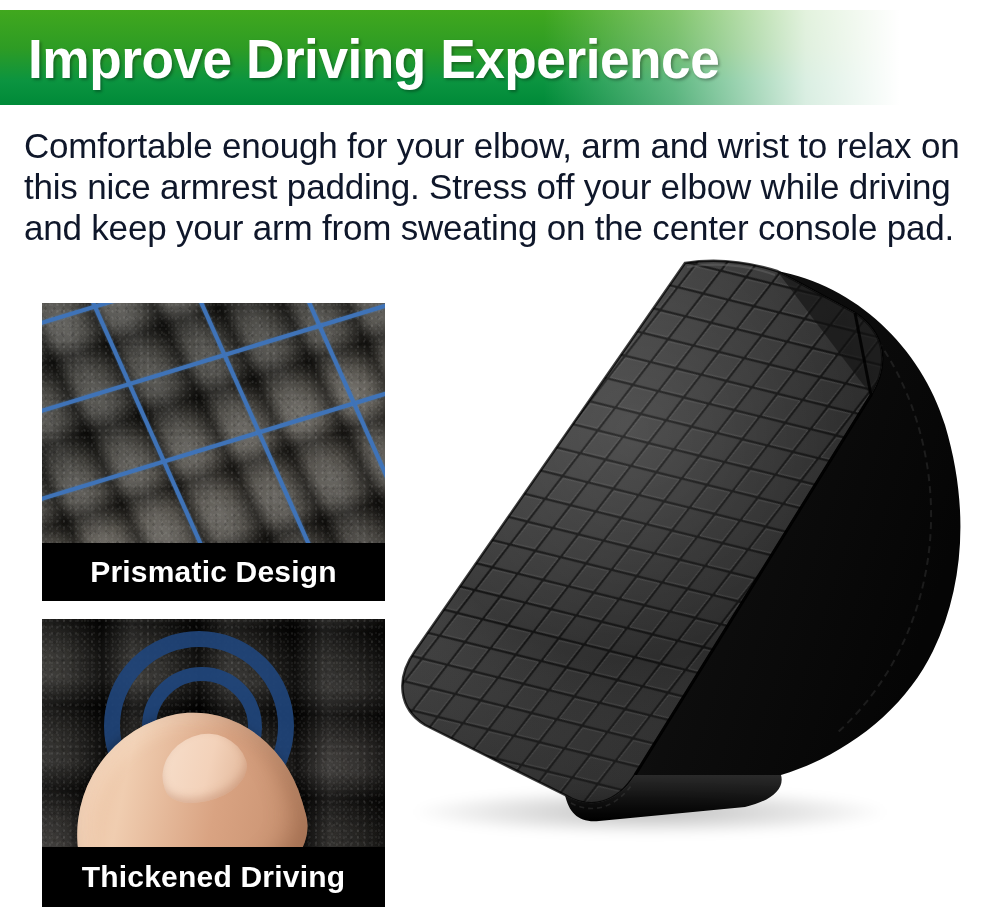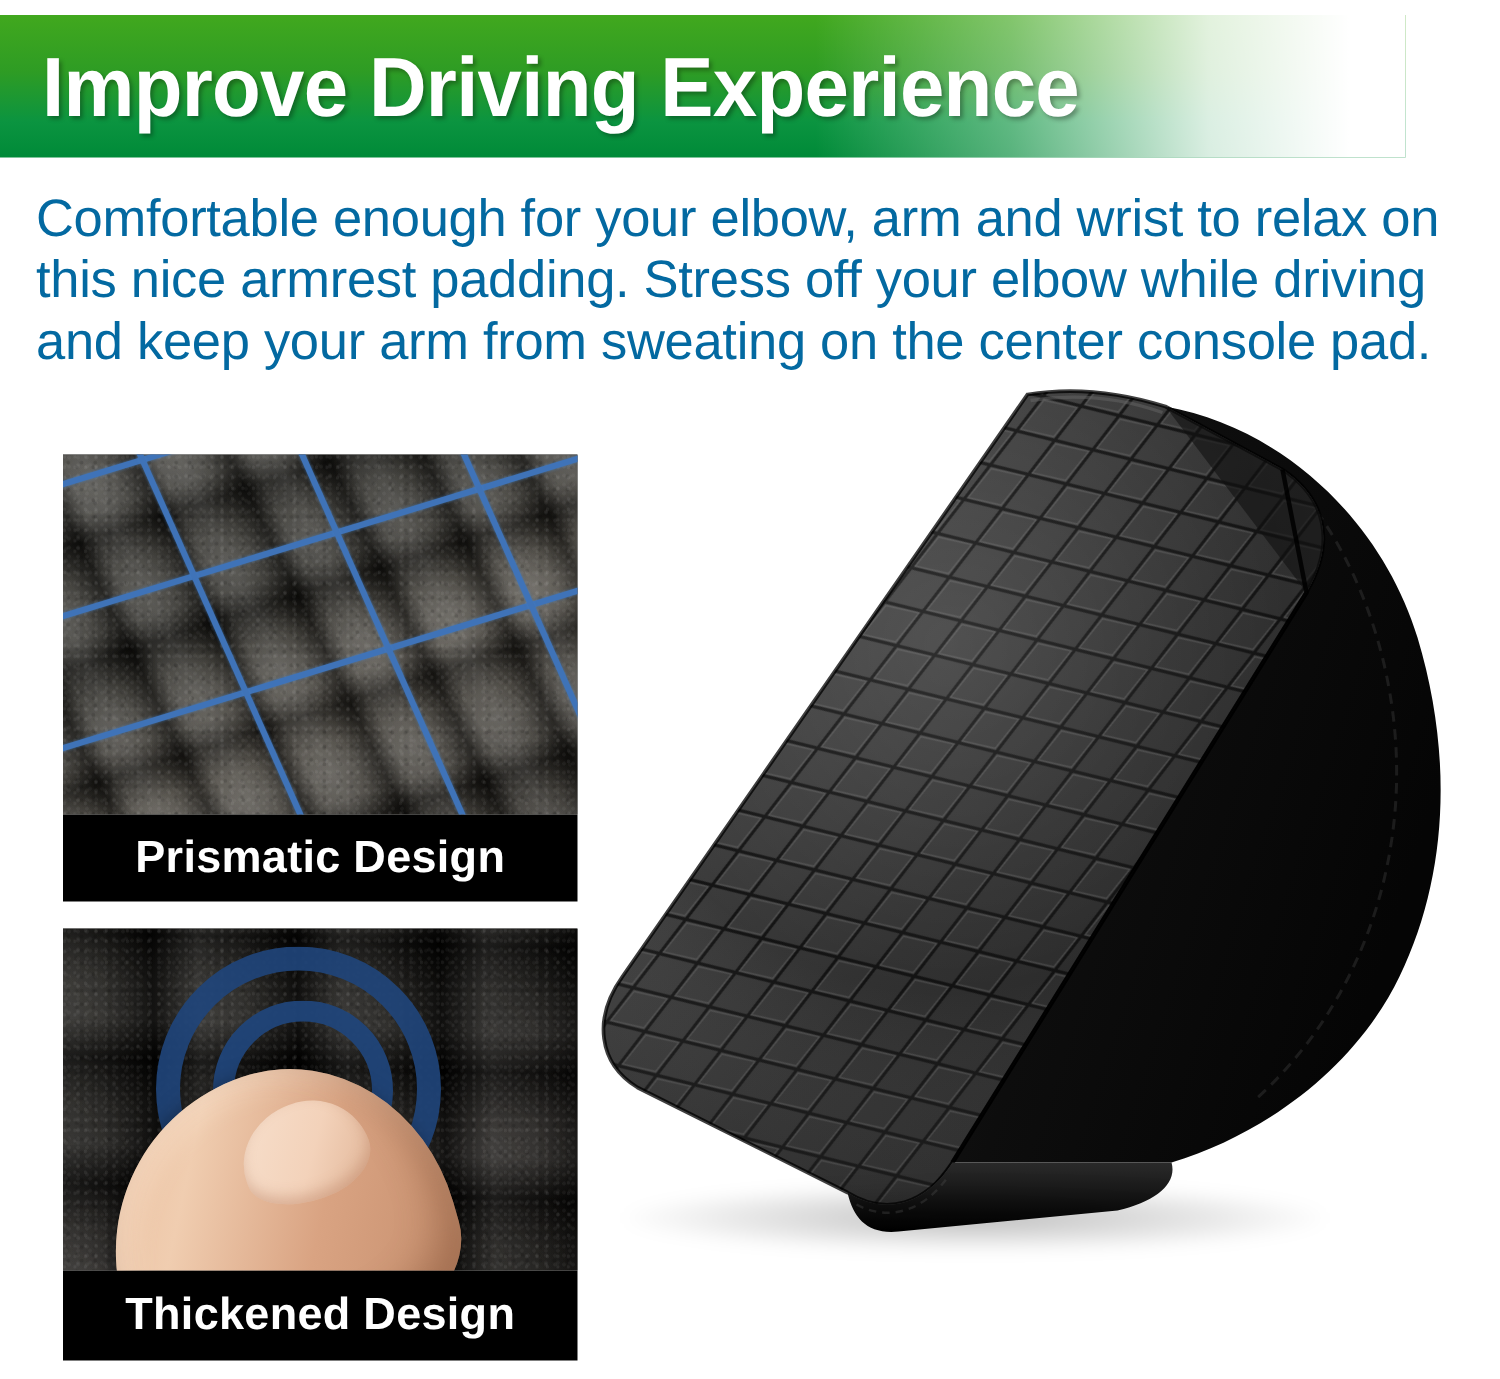--- a/index.html
+++ b/index.html
@@ -41,21 +41,21 @@
   }
 
   
   .body-copy {
     position:absolute;
     left:24px; top:125px;
     width:950px;
     font-family:"Liberation Sans Narrow","Liberation Sans", sans-serif;
     font-size:35px;
     line-height:41px;
-    color:#0369a1;
+    color:#0f172a;
     letter-spacing:-0.2px;
   }
   .body-copy p { margin:0; }
 
   
   .cards { position:absolute; left:42px; top:303px; width:343px; }
   .card { position:relative; width:337px; margin-bottom:18px; }
   .card-photo {
     position:relative;
     width:343px; height:240px;
@@ -218,21 +218,21 @@
 
   <div class="card card-2">
     <div class="card-photo">
       <div class="leather2"></div>
       <div class="leather-grain"></div>
       <div class="ripple ripple-1"></div>
       <div class="ripple ripple-2"></div>
       <div class="finger"></div>
       <div class="nail"></div>
     </div>
-    <div class="card-caption">Thickened Design</div>
+    <div class="card-caption">Thickened Driving</div>
   </div>
 
 </div>
 
 <div class="hero">
   <div class="shadow-blob"></div>
   <svg viewBox="0 0 615 620" xmlns="http://www.w3.org/2000/svg">
     <defs>
       <linearGradient id="topFace" x1="0" y1="0" x2="1" y2="1">
         <stop offset="0%" stop-color="#4a4a4a"></stop>

